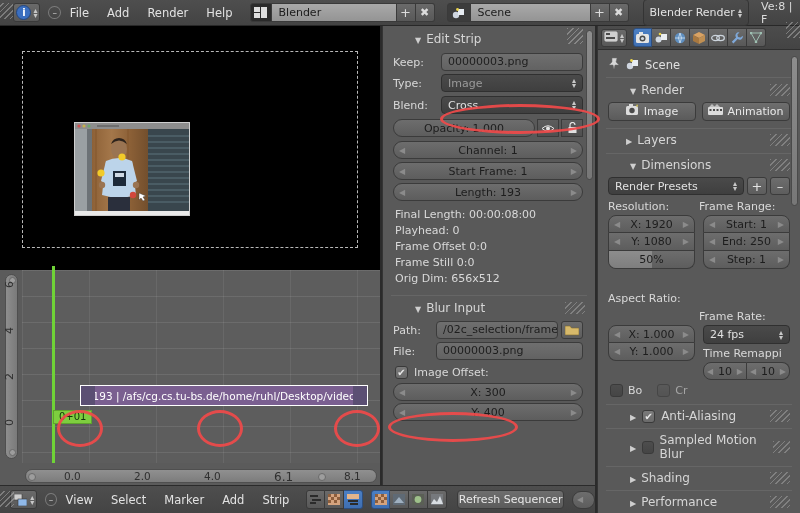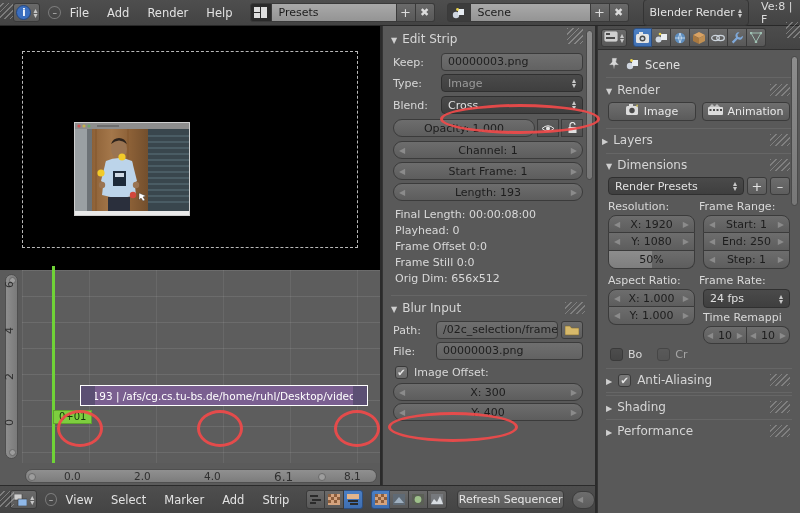--- a/index.html
+++ b/index.html
@@ -52,21 +52,21 @@
     height:18px;
     color:#1d1d1d;
     display:flex; align-items:center; justify-content:center;
     position:relative;
     font-size:11px;
   }
   .spin { display:flex; flex-direction:column; line-height:5px; font-size:8px; color:#c8c8c8;}
   .arrowup:after{ content:"\25B4"; }
   .arrowdn:after{ content:"\25BE"; }
 
-  .sec-hdr { display:flex; align-items:center; gap:5px; color:#d6d6d6; font-size:12px; }
+  .sec-hdr { display:flex; align-items:center; gap:5px; color:#d6d6d6; font-size:12px;margin-left:24px; }
   .tri-d:before{ content:"\25BC"; font-size:8px; color:#cfcfcf;}
   .tri-r:before{ content:"\25B6"; font-size:8px; color:#cfcfcf;}
   .grip { margin-left:auto; width:20px; height:12px; opacity:.35;
     background: repeating-linear-gradient(135deg,#c9c9c9 0 1px,transparent 1px 4px);}
   .menu-item { padding:0 9px; color:#e2e2e2; font-size:11.5px; line-height:18px;}
 
   .iconbox {
     width:19px;height:19px;border-radius:3px;
     background:linear-gradient(#6a6a6a,#585858);
     border:1px solid #3a3a3a;
@@ -148,21 +148,21 @@
     <div class="menu-item">Help</div>
 
     <div style="display:flex;align-items:center;margin-left:8px;">
       <div style="width:22px;height:19px;background:#2a2a2a;border:1px solid #3a3a3a;border-radius:3px 0 0 3px;display:flex;align-items:center;justify-content:center;">
         <svg width="13" height="11" viewBox="0 0 13 11">
             <rect x="0" y="0" width="6" height="5" fill="#ddd"></rect>
             <rect x="7" y="0" width="6" height="11" fill="#ddd"></rect>
             <rect x="0" y="6" width="6" height="5" fill="#ddd"></rect>
           </svg>
       </div>
-      <div style="width:125px;height:19px;background:linear-gradient(#a9a9a9,#949494);border:1px solid #3a3a3a;border-left:none;color:#1c1c1c;font-size:11px;display:flex;align-items:center;padding-left:7px;">Presets</div>
+      <div style="width:125px;height:19px;background:linear-gradient(#a9a9a9,#949494);border:1px solid #3a3a3a;border-left:none;color:#1c1c1c;font-size:11px;display:flex;align-items:center;padding-left:7px;">Blender</div>
       <div style="width:19px;height:19px;background:linear-gradient(#6a6a6a,#585858);border:1px solid #3a3a3a;border-left:none;display:flex;align-items:center;justify-content:center;color:#dcdcdc;font-size:13px;">+</div>
       <div style="width:19px;height:19px;background:linear-gradient(#6a6a6a,#585858);border:1px solid #3a3a3a;border-left:none;border-radius:0 3px 3px 0;display:flex;align-items:center;justify-content:center;color:#dcdcdc;font-size:11px;">✖</div>
     </div>
 
     <div style="display:flex;align-items:center;margin-left:12px;">
       <div style="width:24px;height:19px;background:#3c3c3c;border:1px solid #3a3a3a;border-radius:3px 0 0 3px;display:flex;align-items:center;justify-content:center;">
         <svg width="14" height="12" viewBox="0 0 14 12">
             <circle cx="4" cy="8" r="3.2" fill="#cfd6e0"></circle>
             <rect x="6" y="2" width="6" height="6" fill="#e7ecf2"></rect>
             <circle cx="5.5" cy="2.5" r="1.4" fill="#e8d24a"></circle>
@@ -705,21 +705,21 @@
         <div class="pillbtn" style="border-radius:0 0 8px 8px;border-top:none;">
           <span style="position:absolute;left:5px;color:#8b8b8b;font-size:8px;">◀</span>
           <span>Step: 1</span>
           <span style="position:absolute;right:5px;color:#8b8b8b;font-size:8px;">▶</span>
         </div>
       </div>
     </div>
 
     <div class="row" style="padding:5px 10px 0 10px;">
       <span class="lbl" style="flex:1;">Aspect Ratio:</span>
-      <span class="lbl" style="flex:1;">Frame Rate:</span>
+      <span class="lbl" style="flex:1;margin-top:36px;">Frame Rate:</span>
     </div>
 
     <div class="row" style="padding:2px 10px 0 10px;gap:8px;align-items:flex-start;">
       <div style="flex:1;">
         <div class="pillbtn" style="border-radius:8px 8px 0 0;">
           <span style="position:absolute;left:5px;color:#8b8b8b;font-size:8px;">◀</span>
           <span>X: 1.000</span>
           <span style="position:absolute;right:5px;color:#8b8b8b;font-size:8px;">▶</span>
         </div>
         <div class="pillbtn" style="border-radius:0 0 8px 8px;border-top:none;">
@@ -761,20 +761,26 @@
 
     <div style="margin:7px 8px 0 8px;" class="divider"></div>
     <div class="sec-hdr" style="padding:4px 10px 3px 8px;gap:6px;">
       <span class="tri-r"></span>
       <span class="checkbox on">✔</span>
       <span>Anti-Aliasing</span>
       <span class="grip"></span>
     </div>
 
     <div style="margin:2px 8px 0 8px;" class="divider"></div>
+    <div class="sec-hdr" style="padding:4px 10px 3px 8px;gap:6px;">
+      <span class="tri-r"></span>
+      <span class="checkbox" style="background:linear-gradient(#4d4d4d,#454545);"></span>
+      <span>Sampled Motion Blur</span>
+      <span class="grip"></span>
+    </div>
 
     <div style="margin:2px 8px 0 8px;" class="divider"></div>
     <div class="sec-hdr" style="padding:4px 10px 3px 8px;">
       <span class="tri-r"></span>
       <span>Shading</span>
       <span class="grip"></span>
     </div>
 
     <div style="margin:2px 8px 0 8px;" class="divider"></div>
     <div class="sec-hdr" style="padding:4px 10px 3px 8px;">

